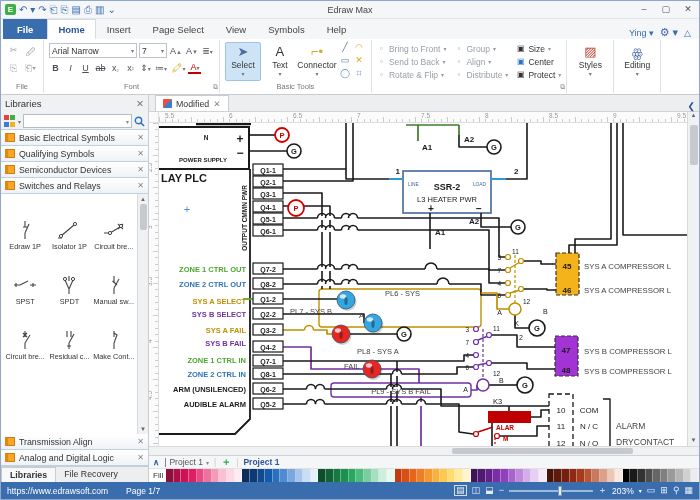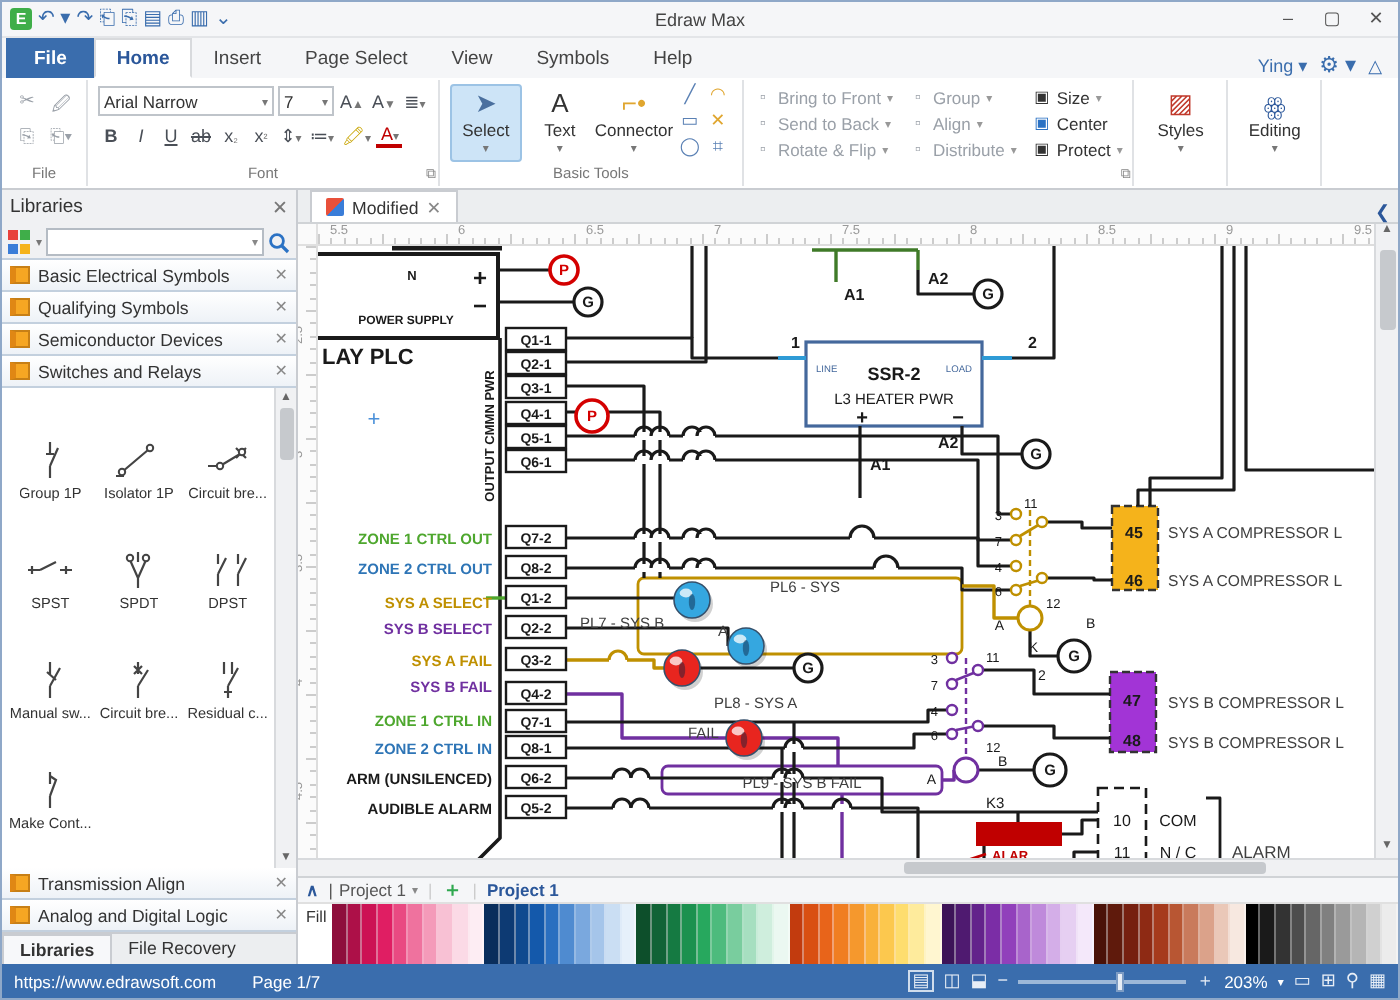--- a/index.html
+++ b/index.html
@@ -86,21 +86,21 @@
 .cvscroll{width:12px;background:#f0f1f3;border-left:1px solid #d8dadd;display:flex;flex-direction:column;align-items:center}
 .cvscroll .arr{font-size:6px;color:#666;height:11px;line-height:11px}
 .cvscroll .thumb{width:8px;height:40px;background:#c6c9cd;border-radius:2px}
 .hscroll{height:9px;background:#f0f1f3;border-top:1px solid #d8dadd;position:relative}
 .hscroll .thumb{position:absolute;left:55%;width:33%;top:1px;bottom:1px;background:#c6c9cd;border-radius:2px}
 .projbar{height:13px;background:#f5f6f8;border-top:1px solid #d0d3d6;display:flex;align-items:center;gap:5px;padding:0 4px;font-size:8.5px}
 .projbar .chev{color:#2b579a;font-weight:bold}
 .projbar .ptab{color:#555;display:flex;gap:3px;align-items:center}
 .projbar .plus{color:#2fa84f;font-weight:bold;font-size:10px}
 .projbar .active-page{color:#2b579a;font-weight:bold}
-.palette{height:31px;background:#fff;border-top:1px solid #e0e0e0;display:flex;align-items:stretch}
+.palette{height:14px;background:#fff;border-top:1px solid #e0e0e0;display:flex;align-items:stretch}
 .palette .fl{font-size:8px;color:#333;padding:2px 3px 0 4px}
 .palette .sw{flex:1;border-right:1px solid rgba(255,255,255,.4)}
 
 .statusbar{height:17px;background:#3a6dad;color:#fff;display:flex;align-items:center;font-size:8.5px;padding:0 6px;gap:4px}
 .statusbar .zoomctl{margin-left:auto;display:flex;align-items:center;gap:5px}
 .slider{width:84px;height:2px;background:#9db8d8;position:relative}
 .slider .knob{position:absolute;left:58%;top:-4px;width:4px;height:10px;background:#e8eef6;border:1px solid #7d9cc4}
 .sbicon{display:inline-block;font-size:9px;line-height:9px;color:#e8eef6}
 svg text{font-family:"Liberation Sans",sans-serif}
 </style>
@@ -333,21 +333,21 @@
             <span class="book"></span>
             <span>Switches and Relays</span>
             <span class="x">✕</span>
           </div>
         </div>
       <div class="sb-grid" id="symgrid">
         <div class="symcell">
             <svg width="24" height="24" viewBox="0 0 24 22">
               <path d="M12 2 V8 M12 20 V14 M12 14 L16 5 M10 8 H14" stroke="#444" fill="none" stroke-width="1.1"></path>
             </svg>
-            <div class="cap">Group 1P</div>
+            <div class="cap">Edraw 1P</div>
           </div>
           <div class="symcell">
             <svg width="24" height="24" viewBox="0 0 24 22">
               <path d="M4 17 L17 6 M1 19 H5" stroke="#444" fill="none" stroke-width="1.1"></path>
               <circle cx="4" cy="17" r="1.6" stroke="#444" fill="#fff" stroke-width="1"></circle>
               <circle cx="18" cy="5" r="1.6" stroke="#444" fill="#fff" stroke-width="1"></circle>
             </svg>
             <div class="cap">Isolator 1P</div>
           </div>
           <div class="symcell">
@@ -364,26 +364,20 @@
             </svg>
             <div class="cap">SPST</div>
           </div>
           <div class="symcell">
             <svg width="24" height="24" viewBox="0 0 24 22">
               <path d="M12 2 V7 M12 20 V15 M12 15 L8 6 M12 15 L16 6" stroke="#444" fill="none" stroke-width="1.1"></path>
               <circle cx="8" cy="5" r="1.6" stroke="#444" fill="#fff" stroke-width="1"></circle>
               <circle cx="16" cy="5" r="1.6" stroke="#444" fill="#fff" stroke-width="1"></circle>
             </svg>
             <div class="cap">SPDT</div>
-          </div>
-          <div class="symcell">
-            <svg width="24" height="24" viewBox="0 0 24 22">
-              <path d="M7 3 V8 M7 19 V13 M7 13 L11 5 M17 3 V8 M17 19 V13 M17 13 L21 5" stroke="#444" fill="none" stroke-width="1.1"></path>
-            </svg>
-            <div class="cap">DPST</div>
           </div>
           <div class="symcell">
             <svg width="24" height="24" viewBox="0 0 24 22">
               <path d="M12 2 V8 M12 20 V14 M12 14 L17 5 M10.5 7 L15 11" stroke="#444" fill="none" stroke-width="1.1"></path>
             </svg>
             <div class="cap">Manual sw...</div>
           </div>
           <div class="symcell">
             <svg width="24" height="24" viewBox="0 0 24 22">
               <path d="M12 2 V8 M12 20 V14 M12 14 L17 6 M10 4 L14 8 M14 4 L10 8" stroke="#444" fill="none" stroke-width="1.1"></path>

